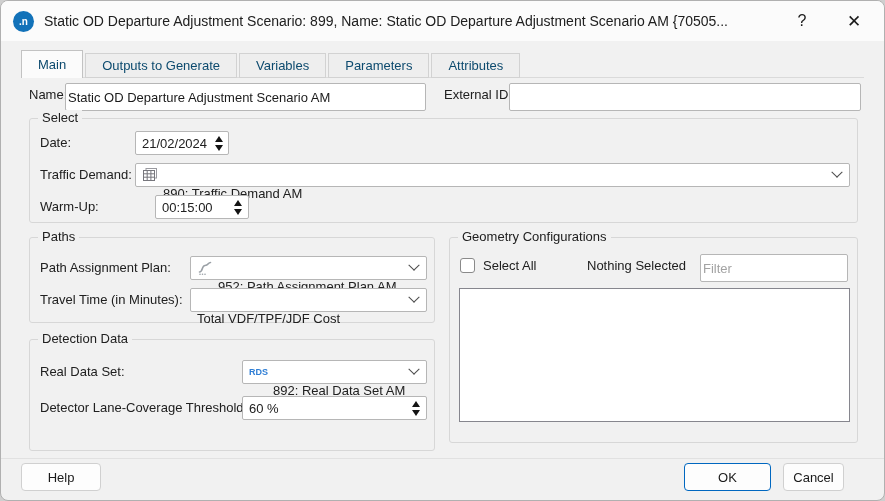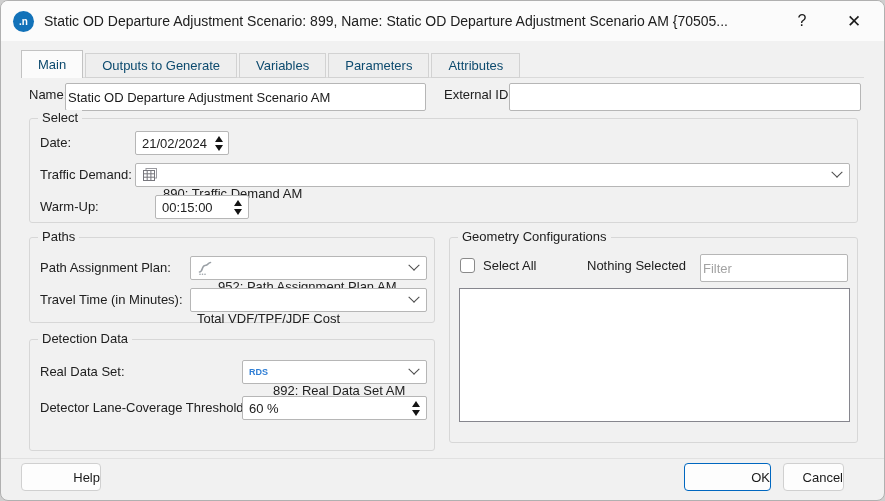--- a/index.html
+++ b/index.html
@@ -51,21 +51,21 @@
   .group{ position:absolute; border:1px solid #d7d7d7; border-radius:3px; }
   .legend{ position:absolute; top:-9px; left:8px; background:#f1f1f1; padding:0 4px; }
   
   .checkbox{ width:15px; height:15px; background:#fff; border:1px solid #8a8a8a;
     border-radius:3px; flex:0 0 auto; }
   .listbox{ position:absolute; background:#fff; border:1px solid #86868e; }
   
   .sep{ position:absolute; left:0; right:0; top:457px; height:1px; background:#e1e1e1; }
   .btn{ position:absolute; top:462px; height:28px; background:#fdfdfd;
     border:1px solid #d0d0d0; border-radius:4px; font-size:13px; color:#1a1a1a;
-    font-family:"Liberation Sans", sans-serif; text-align:right; }
+    font-family:"Liberation Sans", sans-serif; text-align:center; }
   .btn.default{ border:1px solid #0067c0; }
   
   .icon16{ width:16px; height:16px; flex:0 0 auto; display:block; }
   .rds{ font-weight:bold; font-size:9px; letter-spacing:0; flex:0 0 auto; }
 </style>
 </head>
 <body>
 
 <div class="dialog">
 

